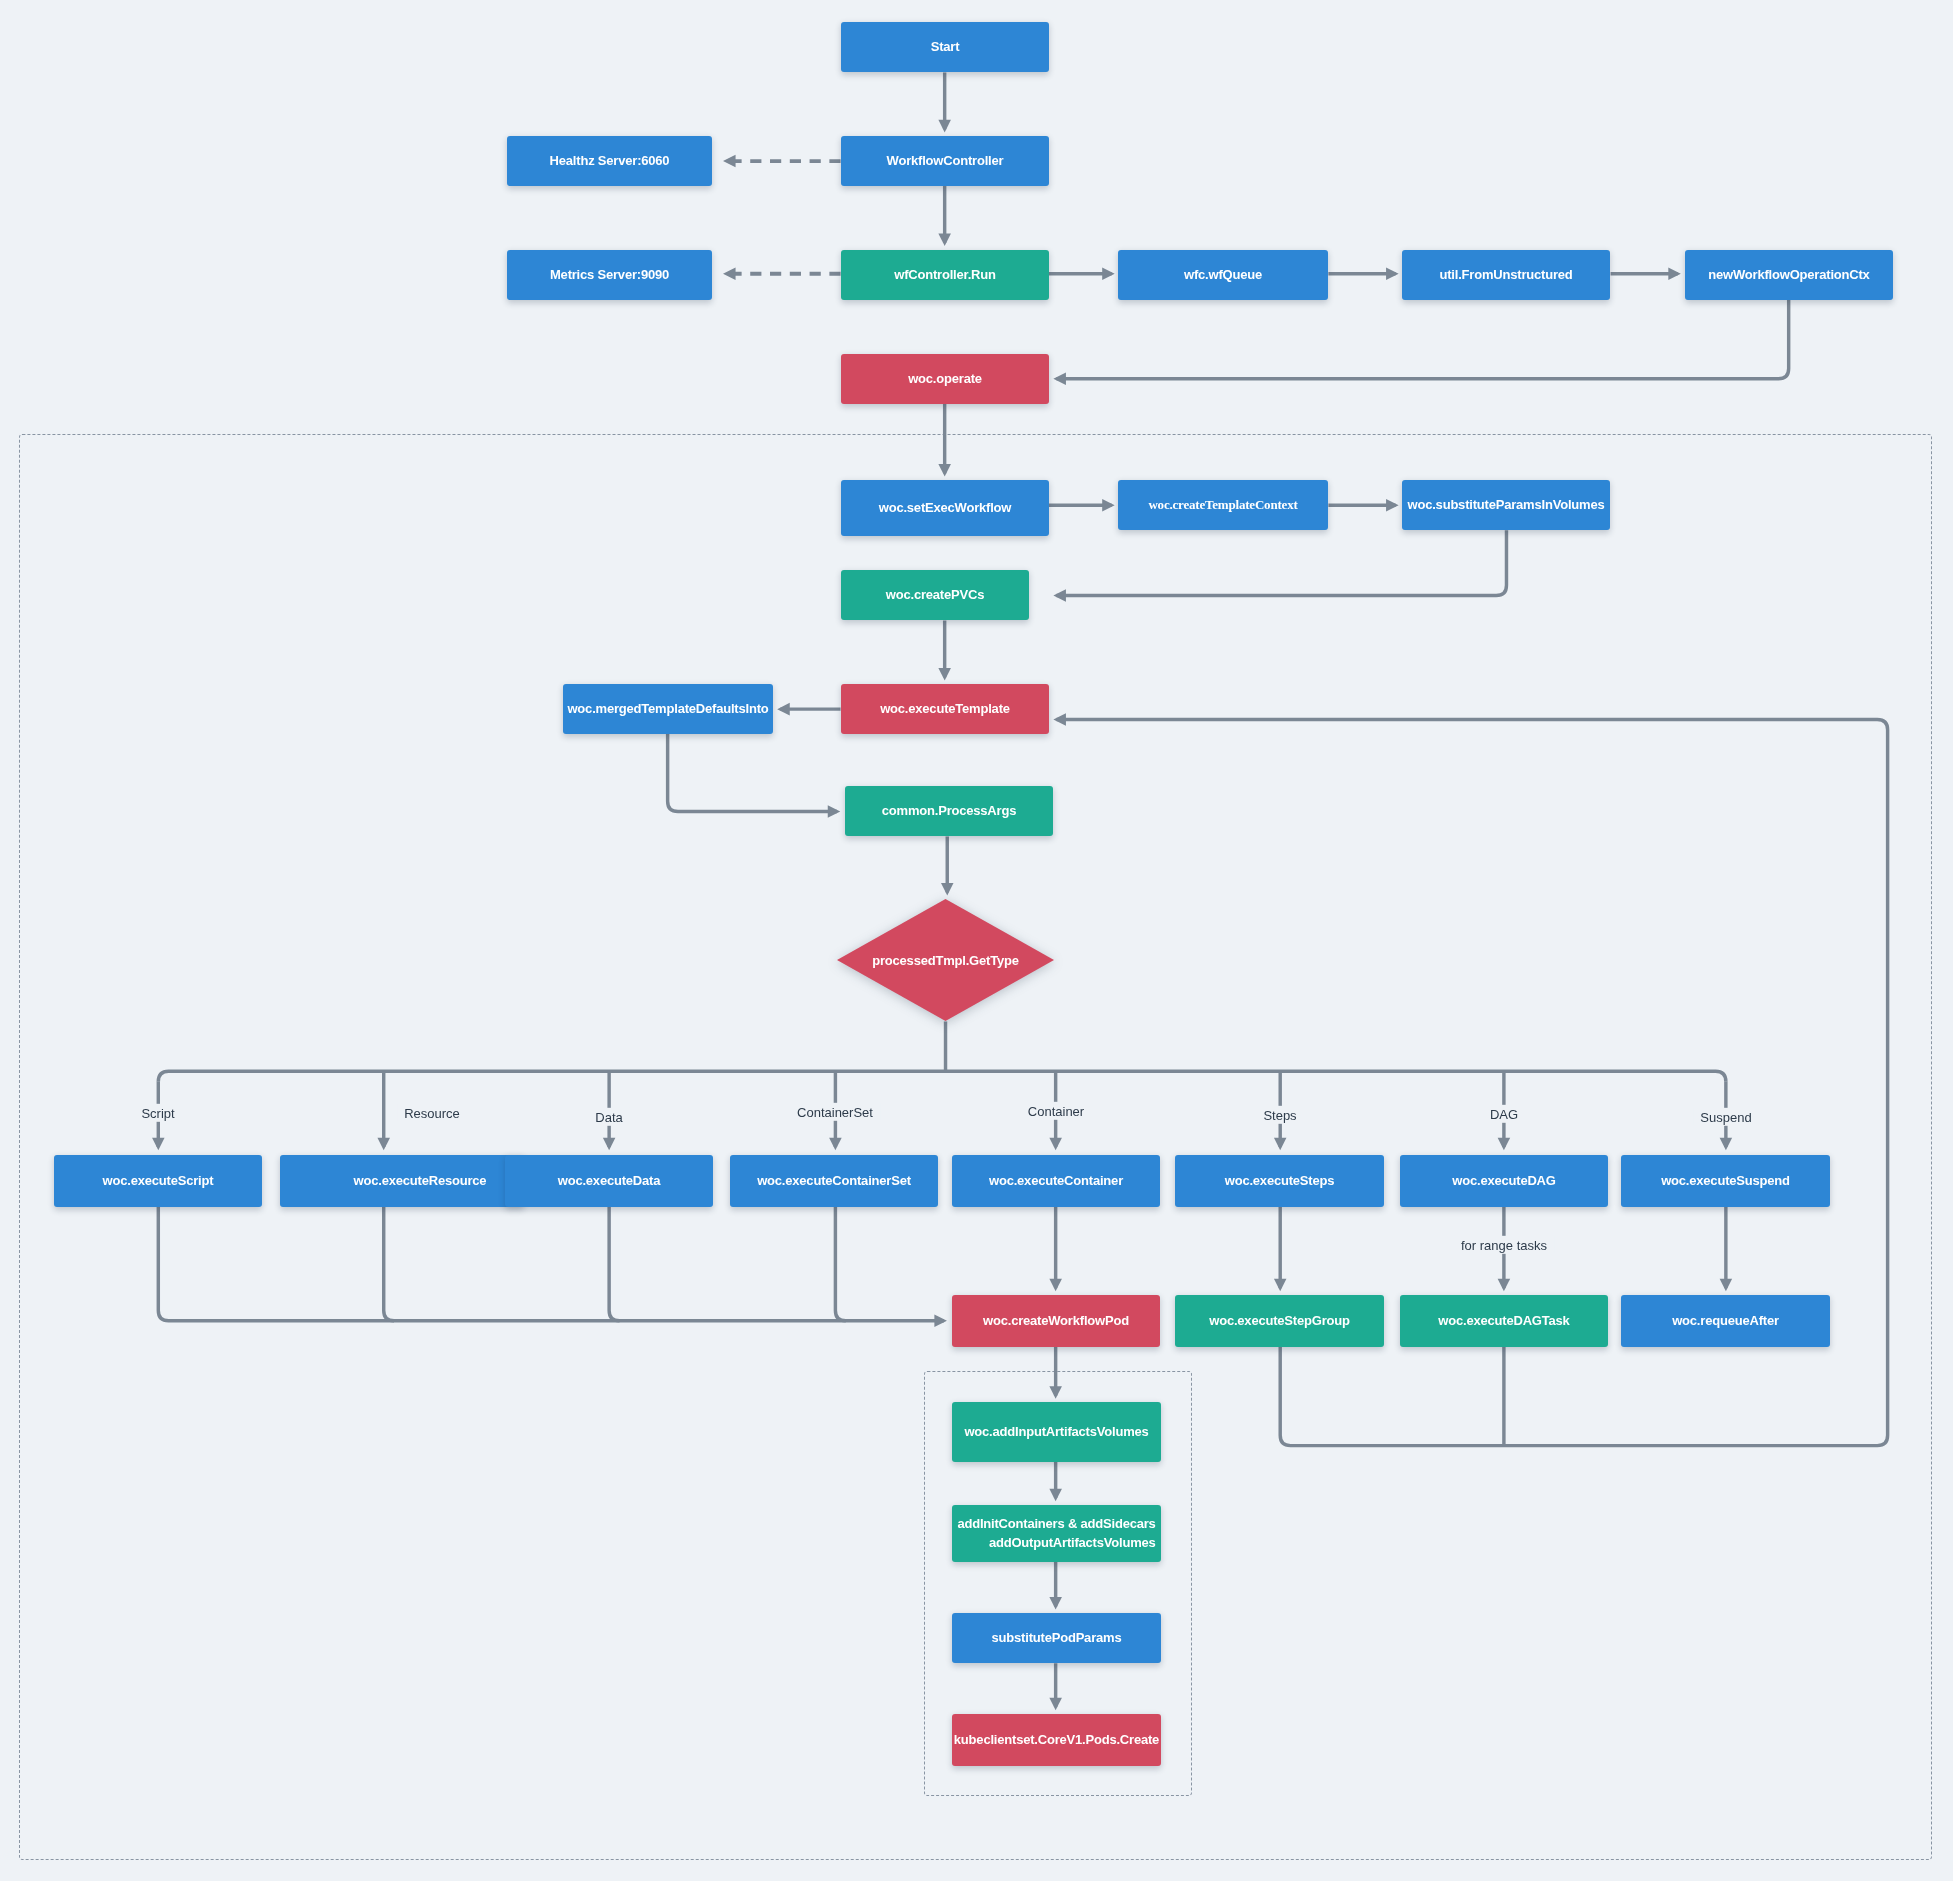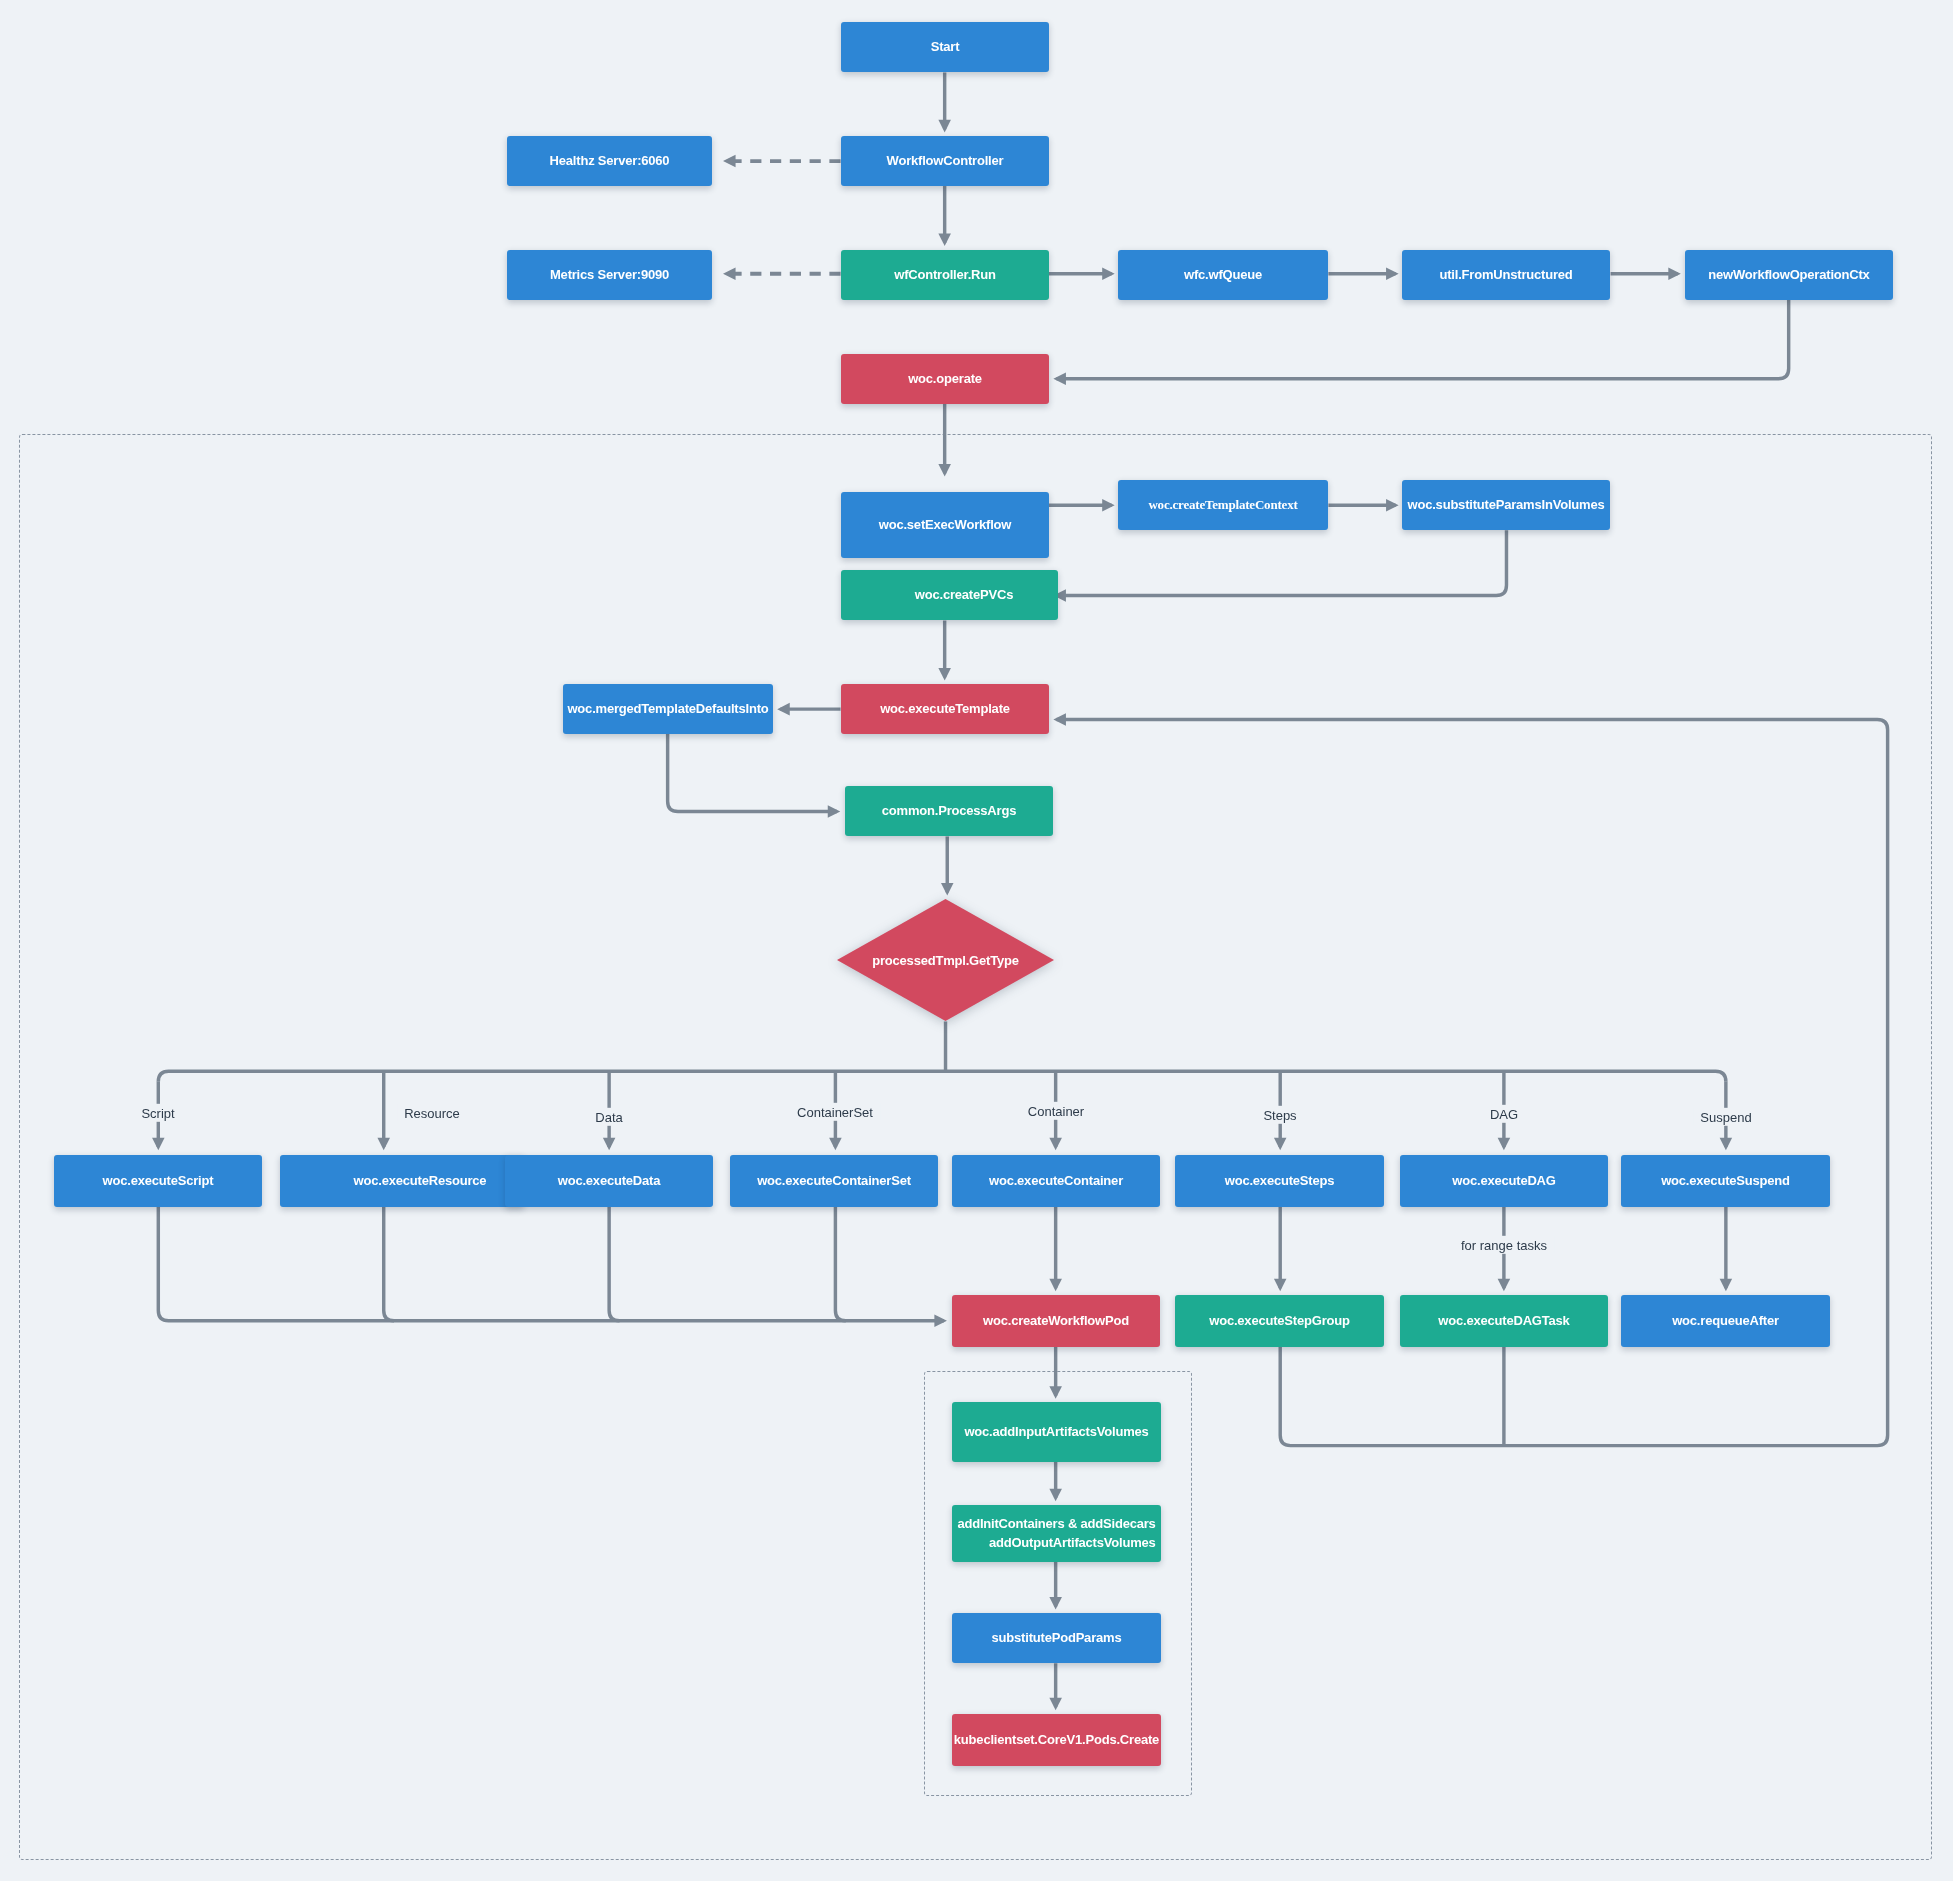--- a/index.html
+++ b/index.html
@@ -105,24 +105,24 @@
 
   <div class="node blue" style="left:841px;top:22.4px;width:208px;height:50px;">Start</div>
   <div class="node blue" style="left:841px;top:136px;width:208px;height:50px;">WorkflowController</div>
   <div class="node blue" style="left:507px;top:136px;width:205px;height:50px;">Healthz Server:6060</div>
   <div class="node blue" style="left:507px;top:250px;width:205px;height:50px;">Metrics Server:9090</div>
   <div class="node teal" style="left:841px;top:250px;width:208px;height:50px;">wfController.Run</div>
   <div class="node blue" style="left:1118px;top:250px;width:210px;height:50px;">wfc.wfQueue</div>
   <div class="node blue" style="left:1402px;top:250px;width:208px;height:50px;">util.FromUnstructured</div>
   <div class="node blue" style="left:1685px;top:250px;width:208px;height:50px;">newWorkflowOperationCtx</div>
   <div class="node red" style="left:841px;top:354px;width:208px;height:50px;">woc.operate</div>
-  <div class="node blue" style="left:841px;top:480px;width:208px;height:66px;margin-top:12px;">woc.setExecWorkflow</div>
+  <div class="node blue" style="left:841px;top:480px;width:208px;height:56px;">woc.setExecWorkflow</div>
   <div class="node blue" style="left:1118px;top:480px;width:210px;height:50px;font-family:Liberation Serif, serif;">woc.createTemplateContext</div>
   <div class="node blue" style="left:1402px;top:480px;width:208px;height:50px;">woc.substituteParamsInVolumes</div>
-  <div class="node teal" style="left:841px;top:570px;width:188px;height:50px;padding-left:29px;">woc.createPVCs</div>
+  <div class="node teal" style="left:841px;top:570px;width:188px;height:50px;">woc.createPVCs</div>
   <div class="node red" style="left:841px;top:684px;width:208px;height:50px;">woc.executeTemplate</div>
   <div class="node blue" style="left:563px;top:684px;width:210px;height:50px;">woc.mergedTemplateDefaultsInto</div>
   <div class="node teal" style="left:845px;top:786px;width:208px;height:50px;">common.ProcessArgs</div>
 
   <div class="diamond">
     <div class="diamond-shape">processedTmpl.GetType</div>
   </div>
 
   <div class="branch-label" style="left:158px;top:1113px;">Script</div>
   <div class="branch-label" style="left:384px;top:1113px;margin-left:48px;">Resource</div>

